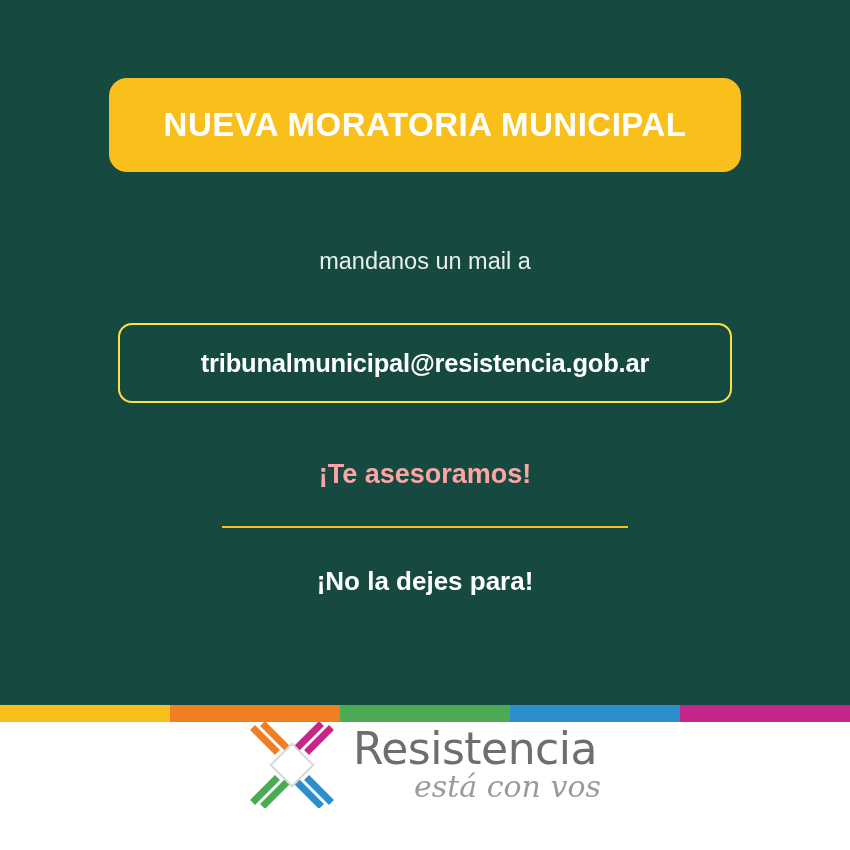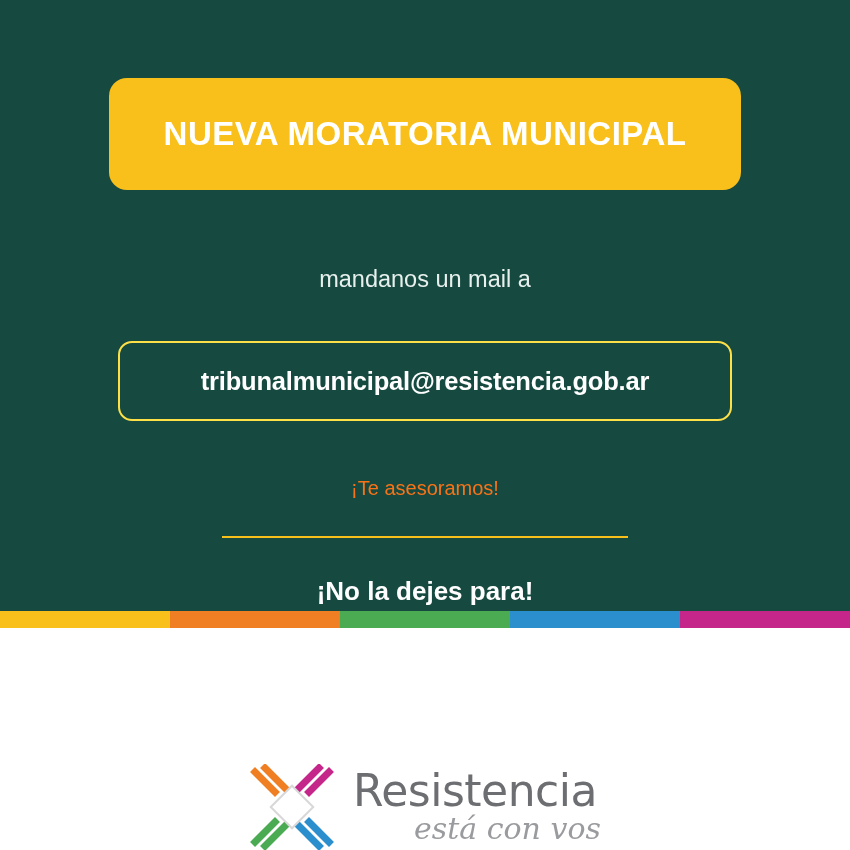--- a/index.html
+++ b/index.html
@@ -19,21 +19,21 @@
   }
   .content {
     flex: 1 1 auto;
     padding: 78px 110px 0 110px;
     display: flex;
     flex-direction: column;
     align-items: center;
   }
   .title-banner {
     width: 632px;
-    height: 112px;
+    height: 94px;
     background: #f9c01b;
     border-radius: 18px;
     display: flex;
     align-items: center;
     justify-content: center;
   }
   .title-banner .title-text {
     color: #ffffff;
     font-size: 33px;
     font-weight: bold;
@@ -69,23 +69,23 @@
     margin-top: 48px;
     text-align: center;
   }
   .after .sit {
     color: #e8f0ed;
     font-size: 22.5px;
     font-weight: 300;
     display: block;
   }
   .after .advise {
-    color: #f97316;
-    font-size: 20px;
-    font-weight: normal;
+    color: #fca5a5;
+    font-size: 27px;
+    font-weight: bold;
     display: block;
     margin-top: 8px;
   }
   .divider {
     margin-top: 36px;
     width: 406px;
     height: 2px;
     background: #f9c01b;
   }
   .closing {
@@ -100,24 +100,24 @@
     width: 850px;
     height: 17px;
   }
   .stripe div { height: 100%; }
   .s1 { flex: 0 0 170px; background: #f9c01b; }
   .s2 { flex: 0 0 170px; background: #ef7f22; }
   .s3 { flex: 0 0 170px; background: #4aab52; }
   .s4 { flex: 0 0 170px; background: #2a8fcc; }
   .s5 { flex: 1 1 auto; background: #c4268a; }
   .footer {
-    height: 222px;
+    height: 128px;
     background: #ffffff;
     display: flex;
-    align-items: flex-end;
+    align-items: flex-start;
     justify-content: center;
   }
   .logo-wrap {
     display: flex;
     align-items: center;
     gap: 18px;
   }
   .logo-mark {
     width: 86px;
     height: 86px;

